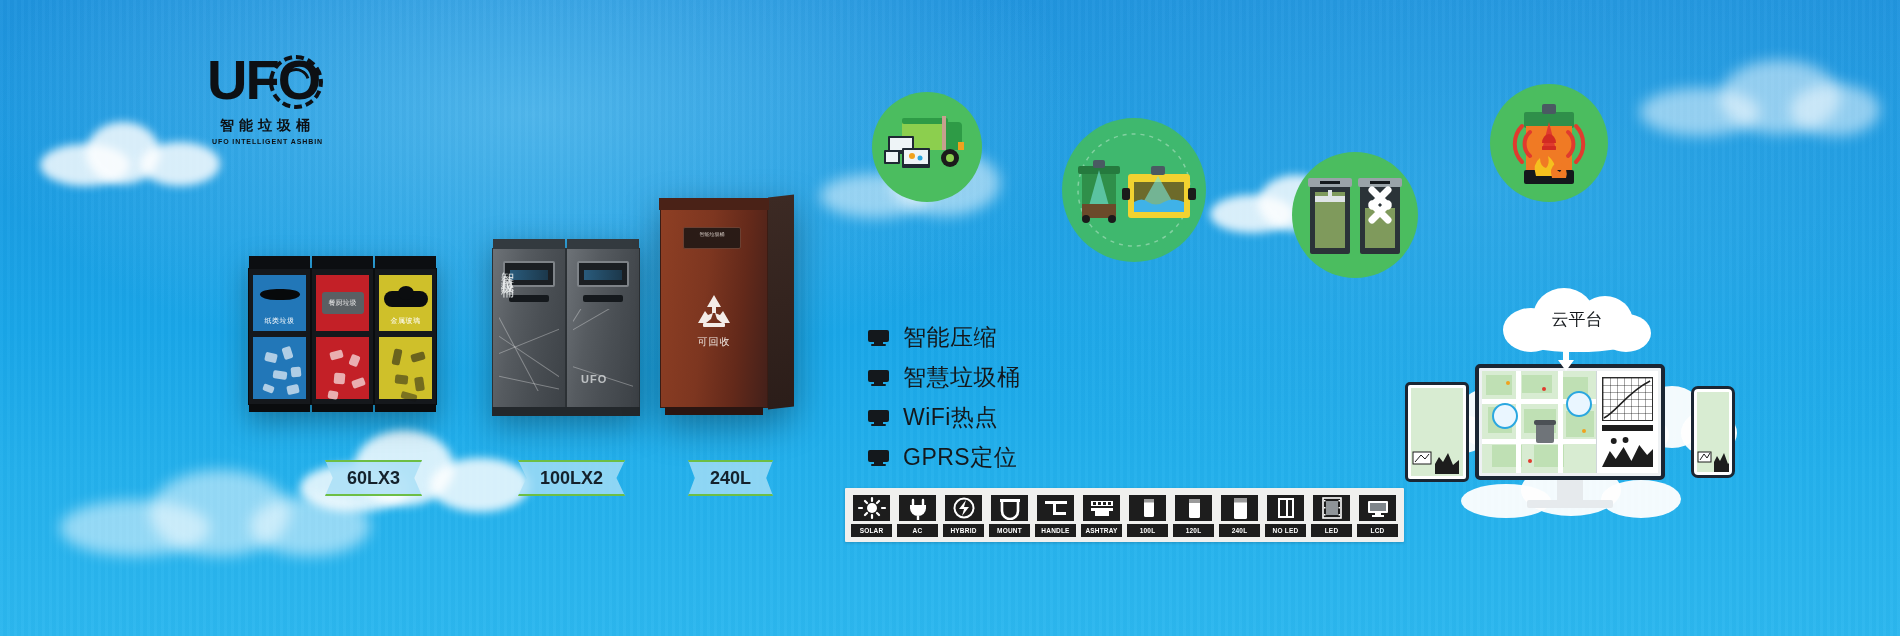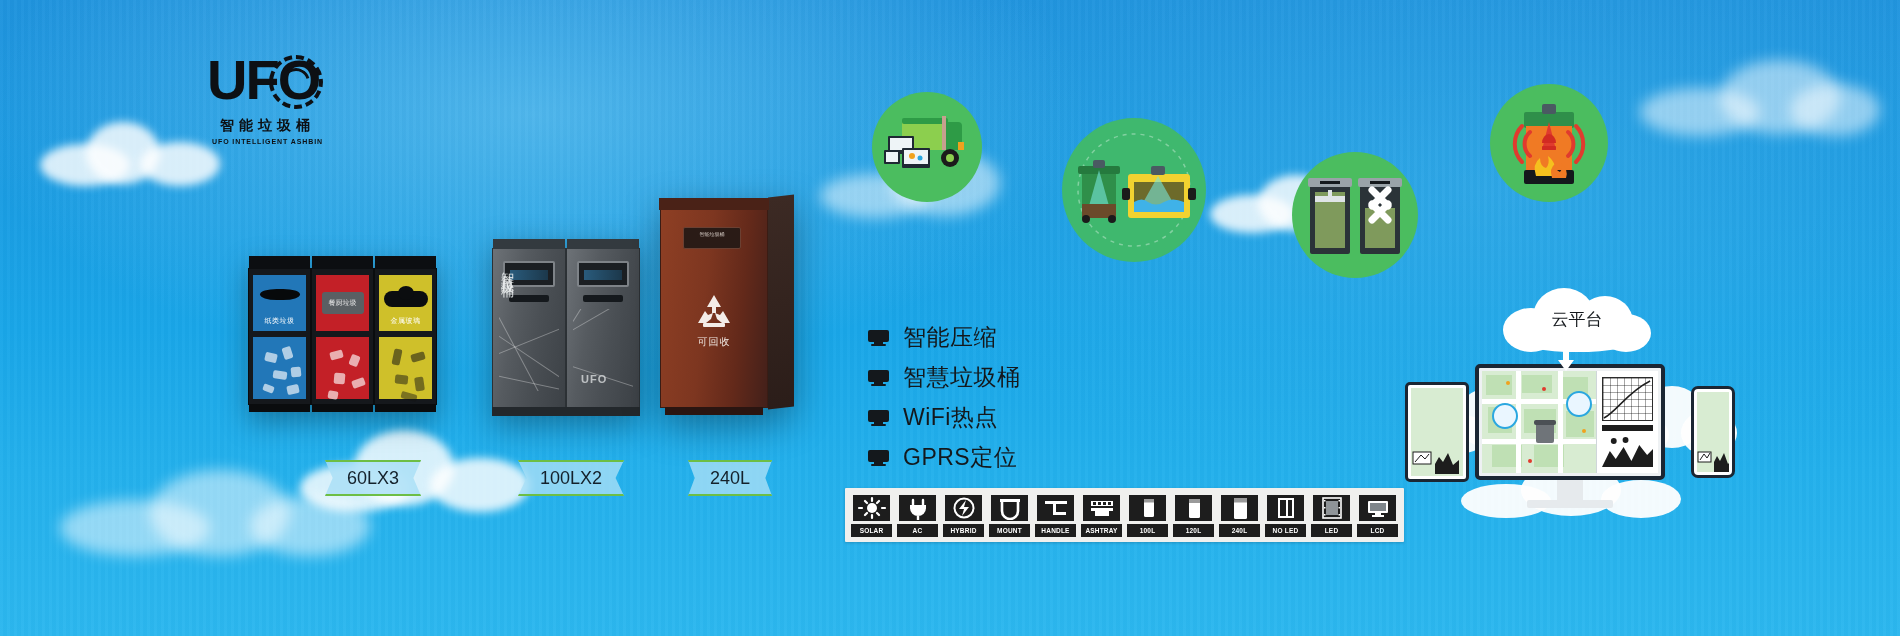--- a/index.html
+++ b/index.html
@@ -137,21 +137,21 @@
   .bin1 .recy-txt { position: absolute; left: 0; right: 0; top: 126px; text-align: center;
                     font-size: 10px; color: #efe6e0; letter-spacing: 1px; }
   .bin1 .foot { position: absolute; left: 4px; right: 4px; bottom: -8px; height: 8px; background: #2a1511; }
 
   
   .ribbon {
     position: absolute; height: 36px; padding: 0 22px;
     display: flex; align-items: center; justify-content: center;
     background: rgba(168,222,246,.80);
     border-top: 2px solid #6dbe45; border-bottom: 2px solid #6dbe45;
-    color: #14212b; font-size: 18px; font-weight: 400;
+    color: #14212b; font-size: 18px; font-weight: 700;
     clip-path: polygon(0 0, 100% 0, 92% 50%, 100% 100%, 0 100%, 8% 50%);
   }
 
   
   #features { position: absolute; left: 868px; top: 322px; display: flex; gap: 25px; text-align: right; }
   .fcol { display: flex; flex-direction: column; gap: 9px; }
   .frow { display: flex; align-items: center; gap: 14px; }
   .fico { width: 21px; height: 16px; position: relative; flex: 0 0 21px; }
   .fico .mon { position: absolute; left: 0; top: 0; width: 21px; height: 12px;
                background: #14181c; border-radius: 2px; }

